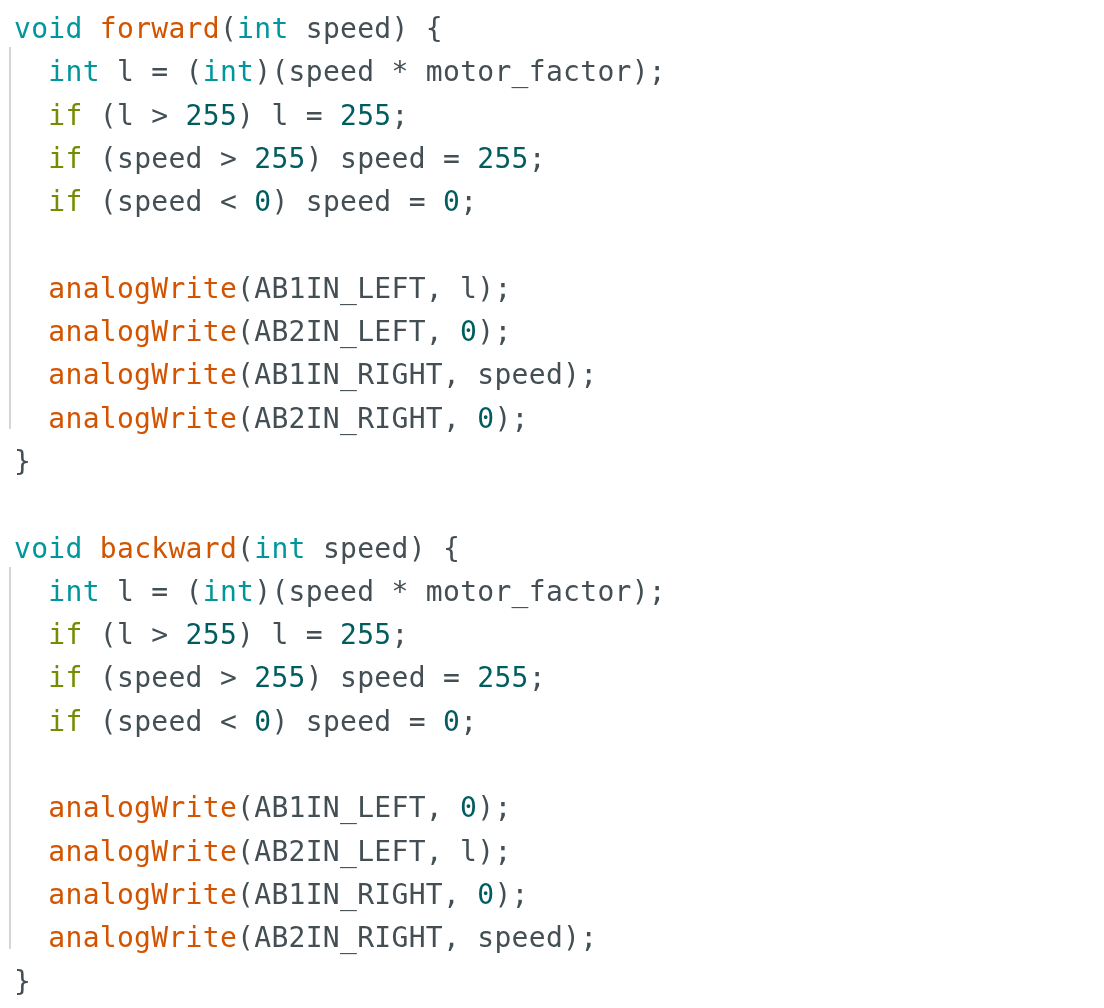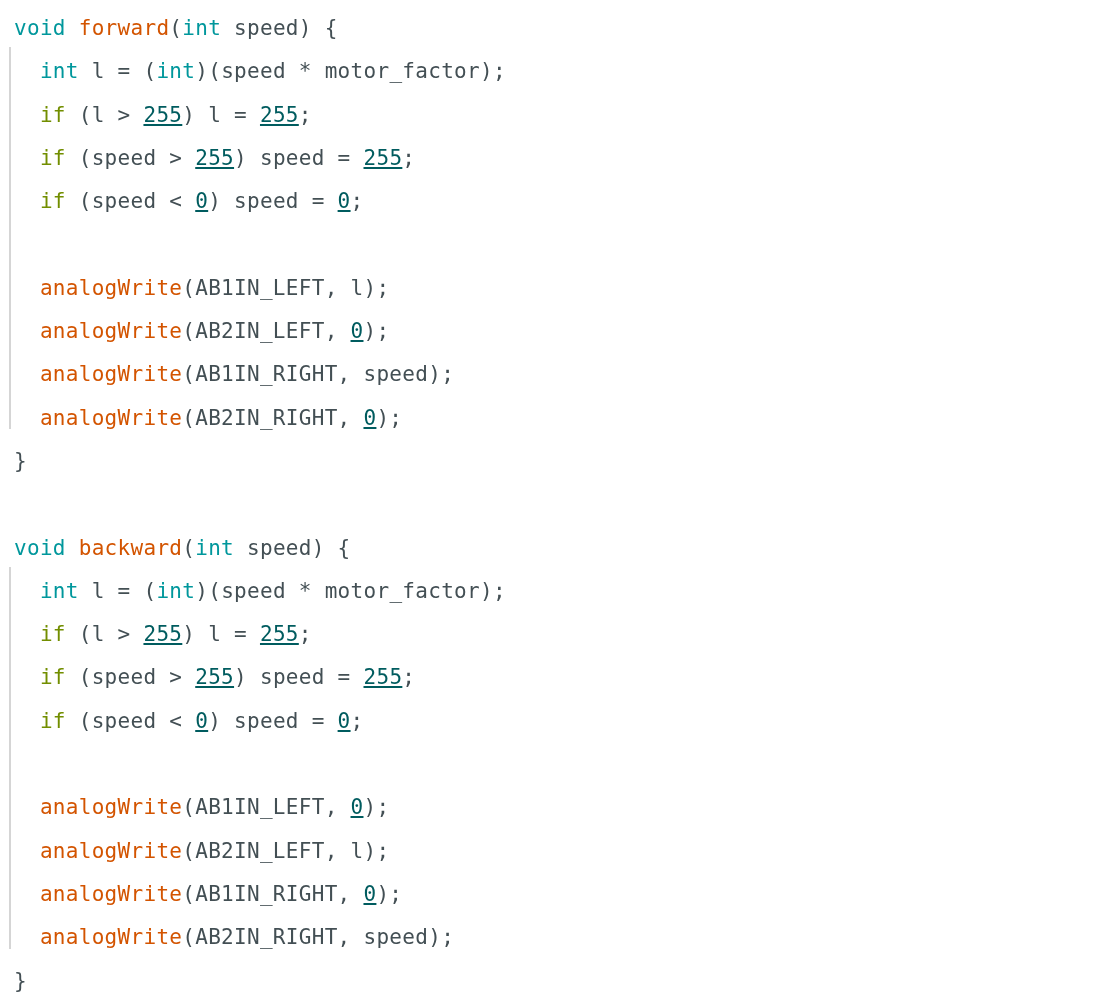--- a/index.html
+++ b/index.html
@@ -13,33 +13,33 @@
   .code-block {
     position: relative;
     width: 1104px;
     height: 1008px;
     box-sizing: border-box;
   }
   pre.code {
     margin: 0;
     padding: 7px 0 0 14px;
     font-family: "DejaVu Sans Mono", "Liberation Mono", monospace;
-    font-size: 21px;
+    font-size: 28px;
     line-height: 43.3px;
     letter-spacing: 0.3px;
     color: var(--c-plain, #434F54);
     white-space: pre;
   }
   .line {
     height: 43.3px;
   }
   .tok-type { color: var(--c-type, #00979C); }
   .tok-func { color: var(--c-func, #D35400); }
   .tok-ctrl { color: var(--c-ctrl, #728E00); }
-  .tok-num  { color: var(--c-num,  #005C5F); text-decoration: underline; }
+  .tok-num  { color: var(--c-num,  #005C5F); }
   .tok-plain{ color: var(--c-plain,#434F54); }
   .indent-guide {
     position: absolute;
     left: 9px;
     width: 2px;
     background: var(--c-guide, #d5d5d5);
   }
 </style>
 </head>
 <body>

